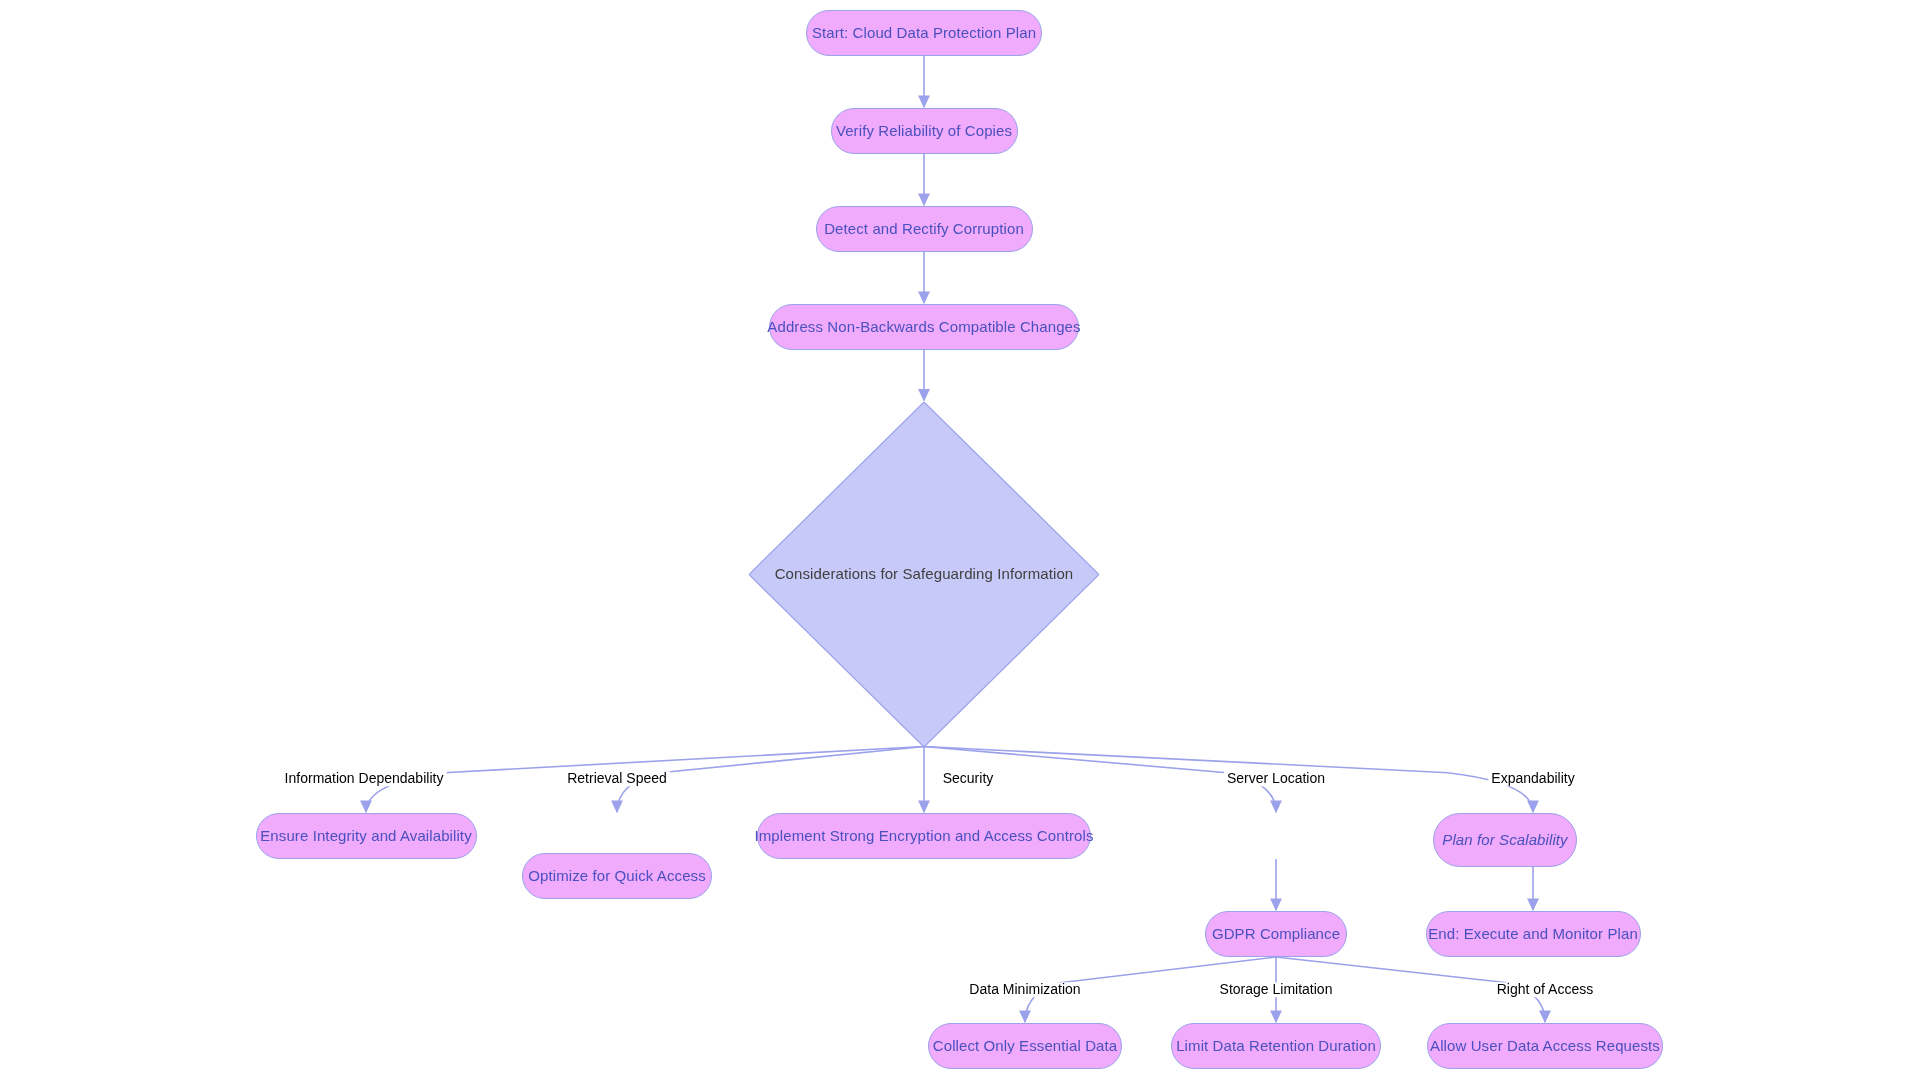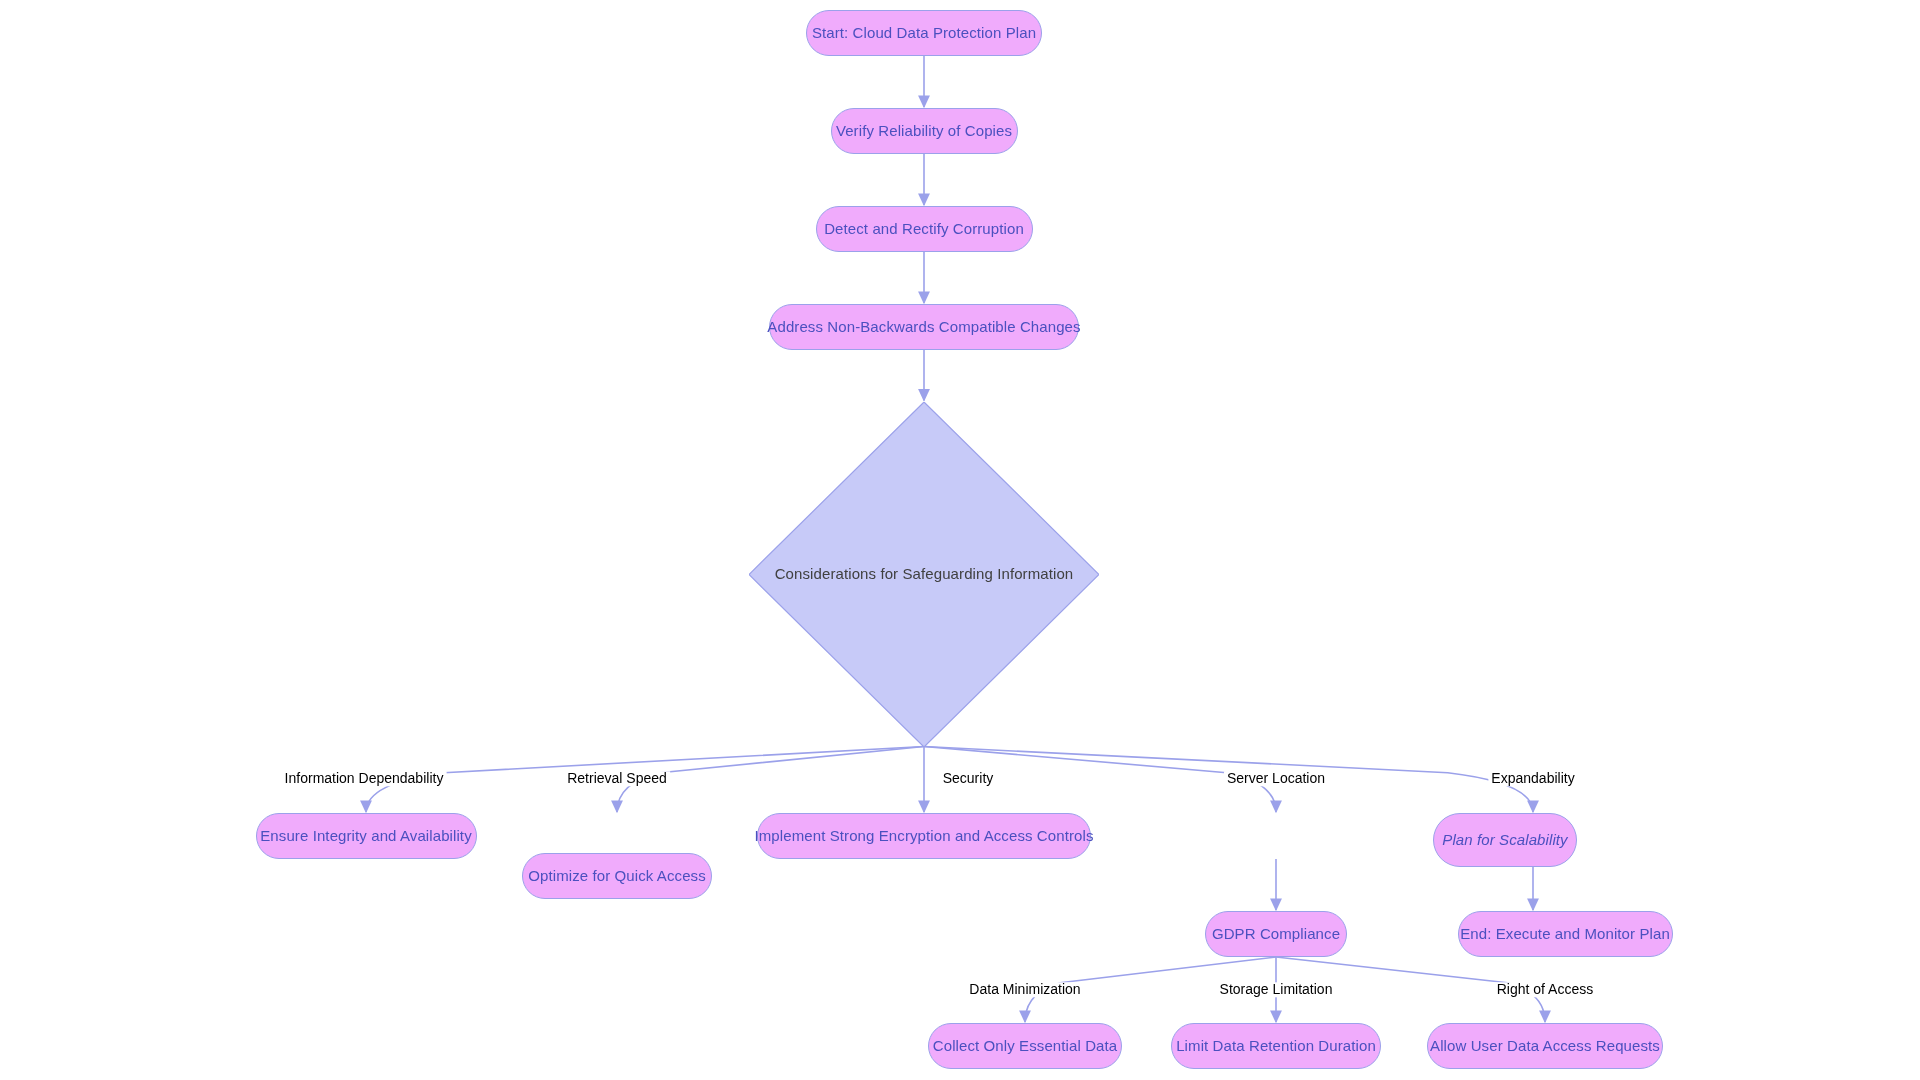--- a/index.html
+++ b/index.html
@@ -143,21 +143,21 @@
       </div>
       <div class="node stadium" style="left: 757px; top: 813px; width: 334px; height: 46px;">
         <span class="node-label">Implement Strong Encryption and Access Controls</span>
       </div>
       <div class="node stadium" style="left: 1433px; top: 813px; width: 144px; height: 54px; font-style: italic;">
         <span class="node-label">Plan for Scalability</span>
       </div>
       <div class="node stadium" style="left: 1205px; top: 911px; width: 142px; height: 46px;">
         <span class="node-label">GDPR Compliance</span>
       </div>
-      <div class="node stadium" style="left: 1425.5px; top: 911px; width: 215px; height: 46px; margin-left: 32px;">
+      <div class="node stadium" style="left: 1425.5px; top: 911px; width: 215px; height: 46px;">
         <span class="node-label">End: Execute and Monitor Plan</span>
       </div>
       <div class="node stadium" style="left: 928px; top: 1023px; width: 194px; height: 46px;">
         <span class="node-label">Collect Only Essential Data</span>
       </div>
       <div class="node stadium" style="left: 1171px; top: 1023px; width: 210px; height: 46px;">
         <span class="node-label">Limit Data Retention Duration</span>
       </div>
       <div class="node stadium" style="left: 1427px; top: 1023px; width: 236px; height: 46px;">
         <span class="node-label">Allow User Data Access Requests</span>

